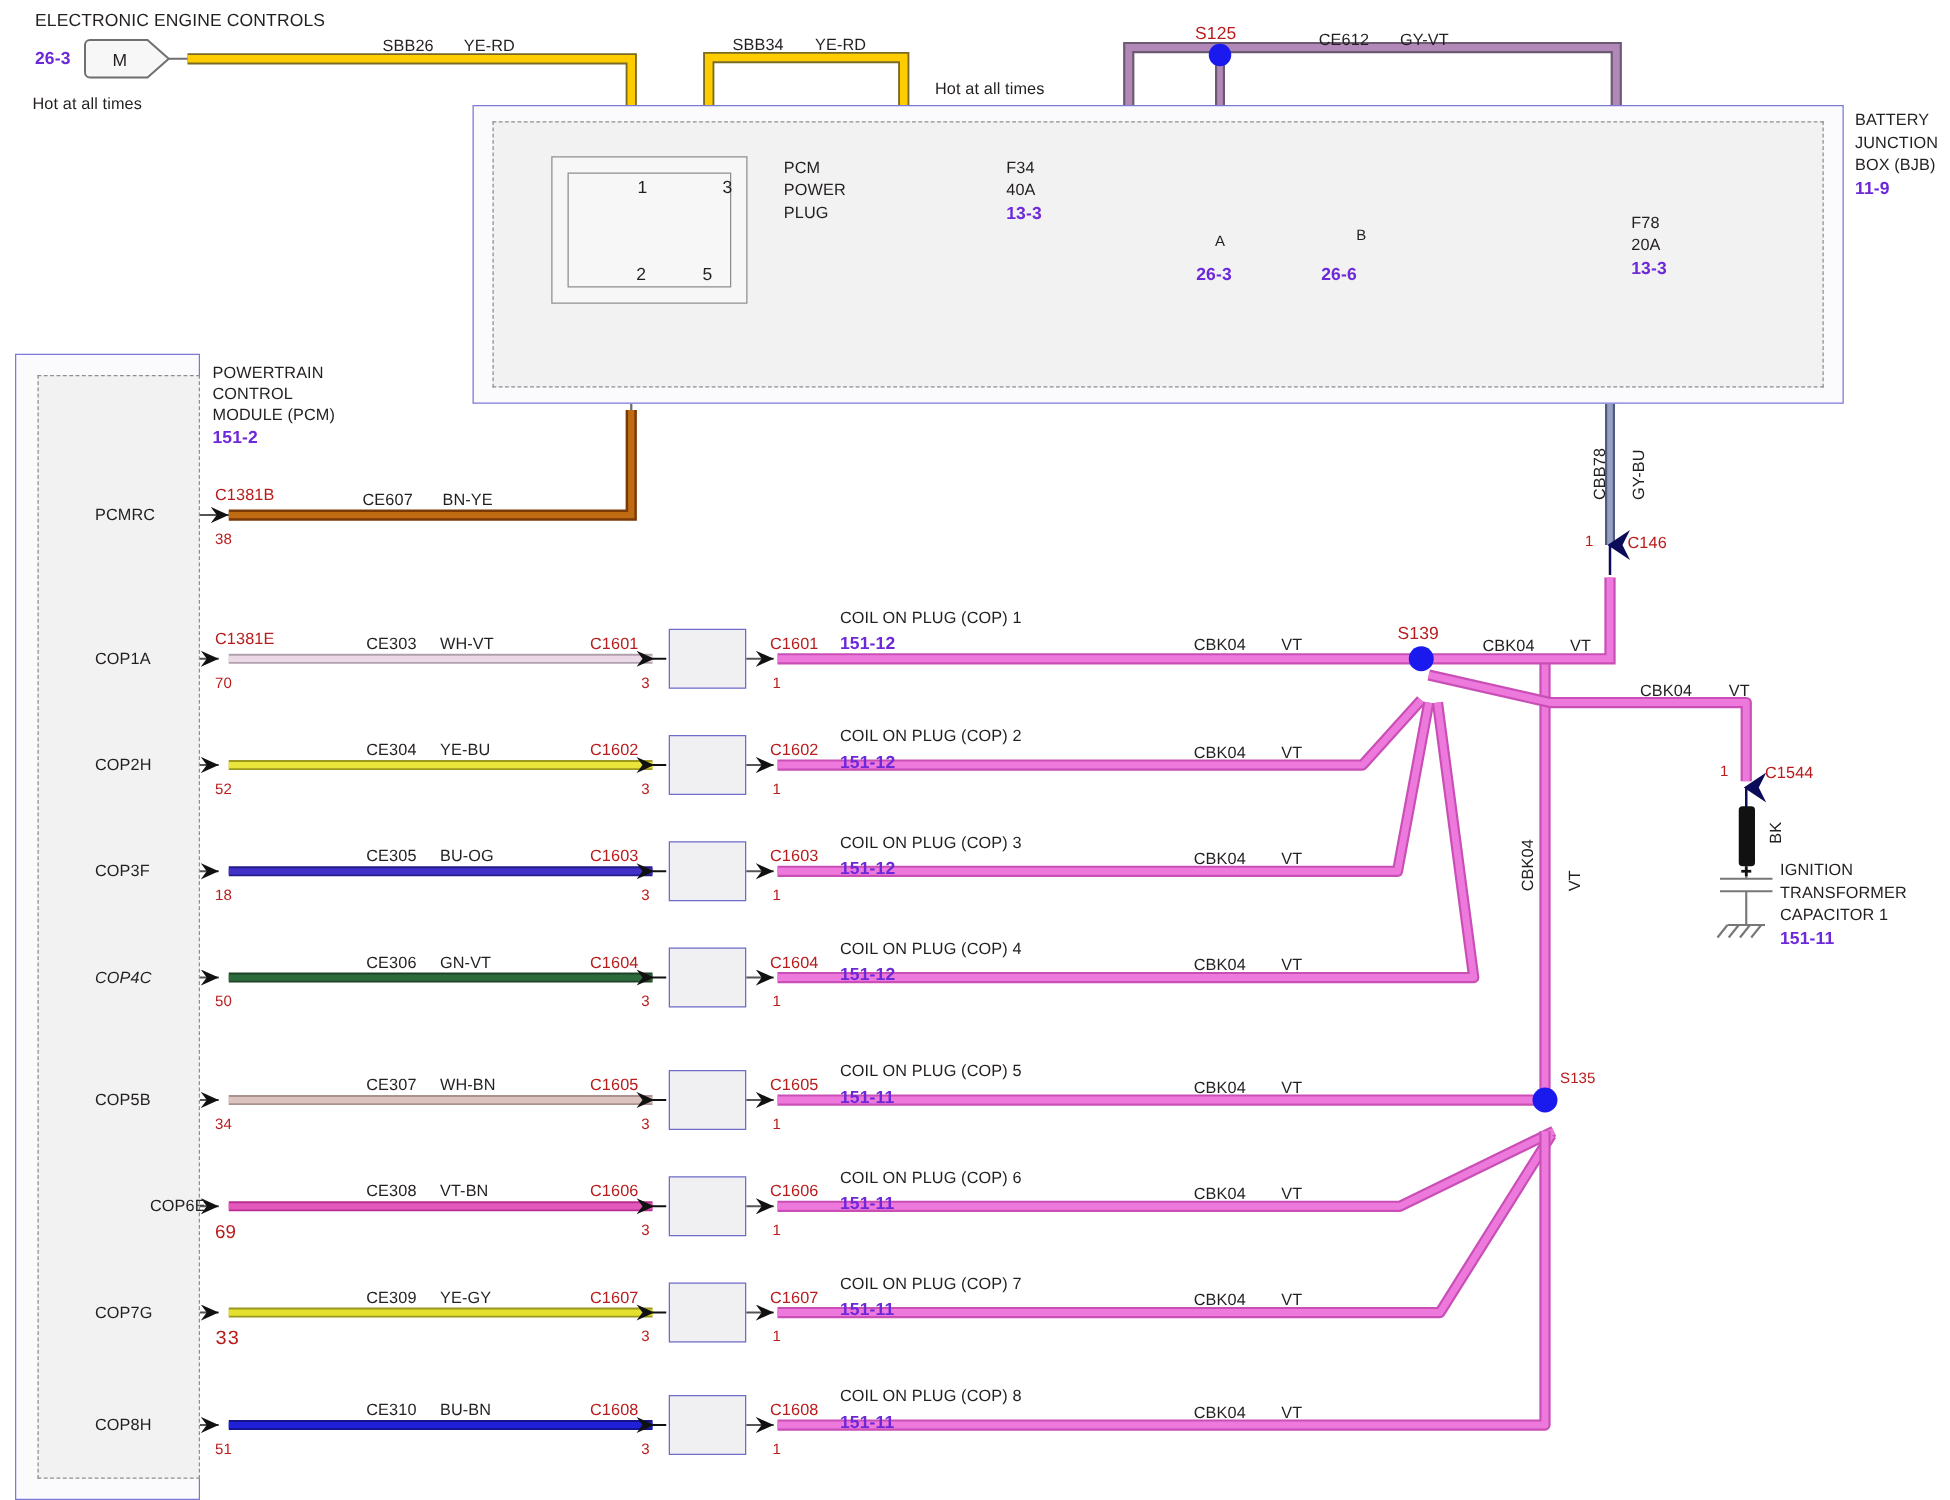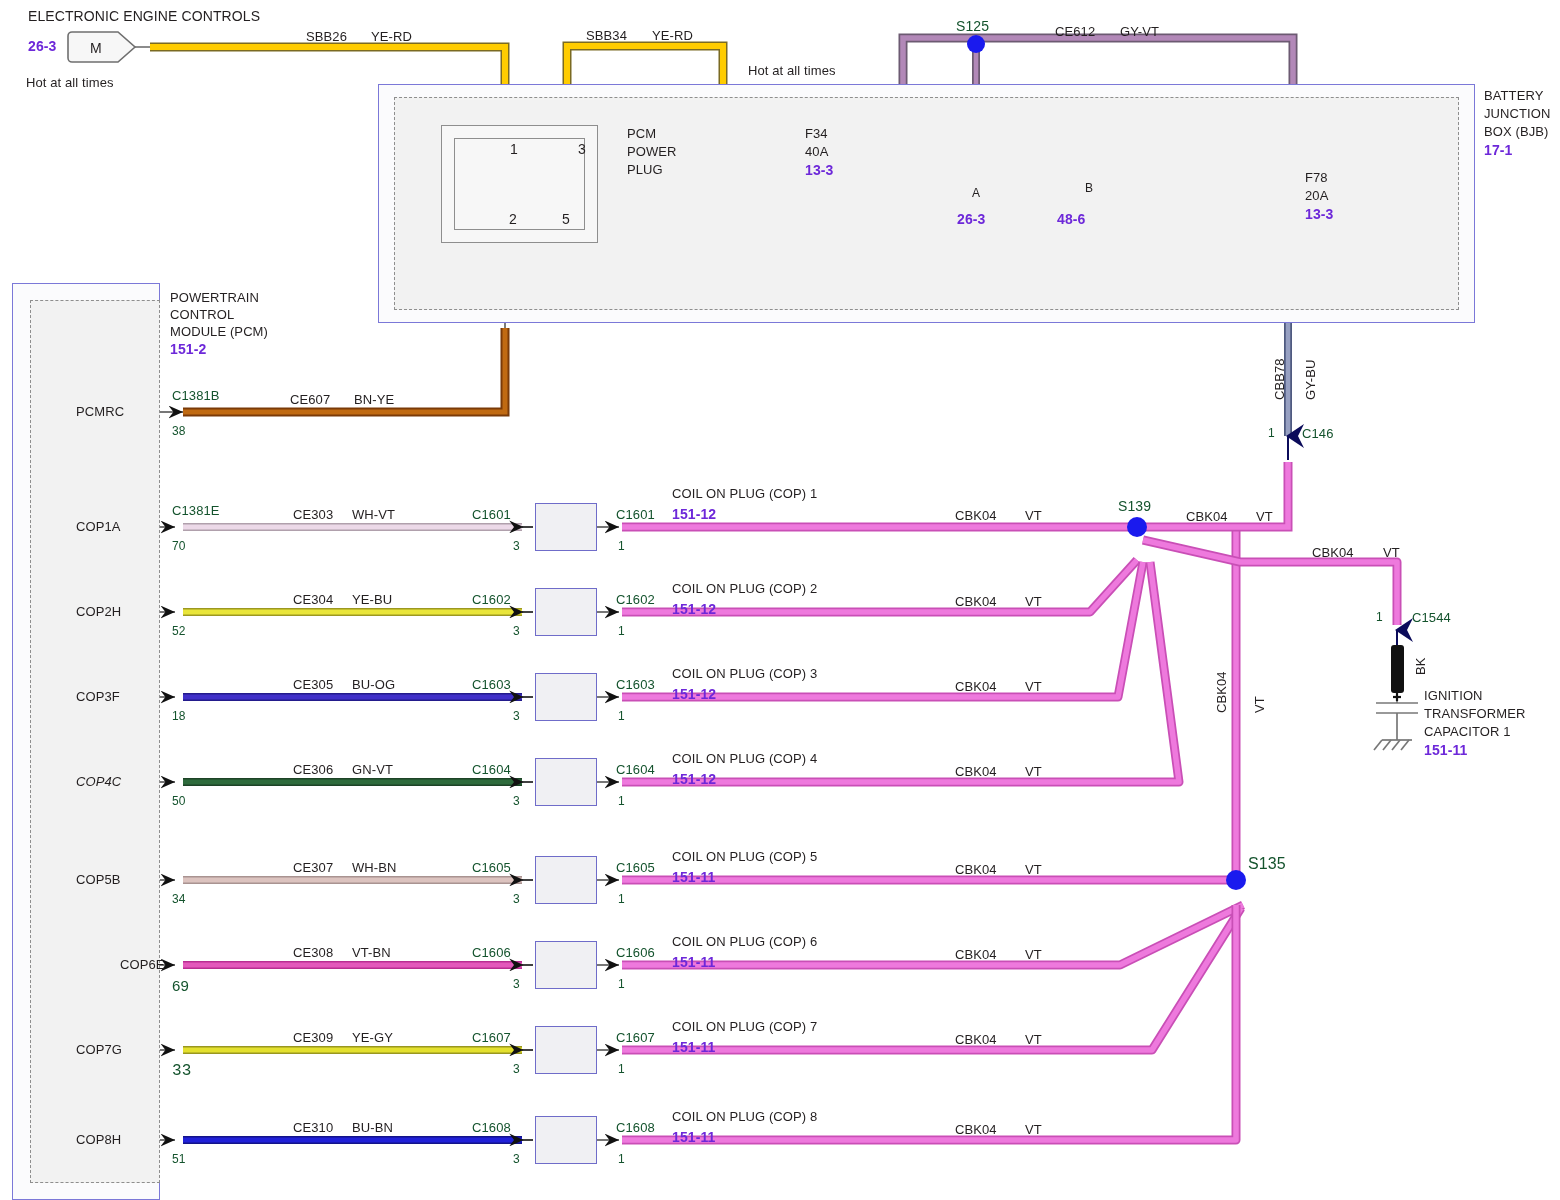--- a/index.html
+++ b/index.html
@@ -1,19 +1,19 @@
 <!DOCTYPE html>
 <html><head>
 <meta charset="utf-8">
 <style>
   html,body{margin:0;padding:0;background:#ffffff;}
   body{width:1560px;height:1200px;font-family:"Liberation Sans",sans-serif;overflow:hidden;}
   #stage{position:relative;width:1560px;height:1200px;}
   .lbl{position:absolute;font-size:13px;color:#231f20;white-space:pre;line-height:1.18;letter-spacing:0.1px;}
-  .blue{color:#14532d;}
+  .blue{color:#b91c1c;}
   .blueB{color:#6d28d9;font-weight:bold;}
   .vert{transform-origin:0 0;}
   .box{position:absolute;box-sizing:border-box;}
   .outer{border:1.4px solid #7b78d8;background:#fbfbfd;}
   .dashedin{position:absolute;border:1.6px dashed #8e8e8e;box-sizing:border-box;background:#f2f2f2;}
   svg{position:absolute;left:0;top:0;overflow:visible;}
   .coilbox{position:absolute;border:1.6px solid #6f6cc9;background:#f0f0f3;box-sizing:border-box;}
 </style>
 </head>
 <body>
@@ -335,63 +335,63 @@
   <div class="lbl" style="left:652px;top:28px;">YE-RD</div>
   <div class="lbl" style="left:748px;top:63px;">Hot at all times</div>
 
   <div class="lbl blue" style="left:956px;top:18px;font-size:14px;">S125</div>
   <div class="lbl" style="left:1055px;top:24px;">CE612</div>
   <div class="lbl" style="left:1120px;top:24px;">GY-VT</div>
 
   <div class="lbl" style="left:972px;top:186px;font-size:12px;">A</div>
   <div class="lbl" style="left:1085px;top:181px;font-size:12px;">B</div>
   <div class="lbl blueB" style="left:957px;top:211px;font-size:14px;">26-3</div>
-  <div class="lbl blueB" style="left:1057px;top:211px;font-size:14px;">48-6</div>
+  <div class="lbl blueB" style="left:1057px;top:211px;font-size:14px;">26-6</div>
 
   <div class="lbl" style="left:627px;top:126px;">PCM</div>
   <div class="lbl" style="left:627px;top:144px;">POWER</div>
   <div class="lbl" style="left:627px;top:162px;">PLUG</div>
   <div class="lbl" style="left:510px;top:141px;font-size:14px;">1</div>
   <div class="lbl" style="left:509px;top:211px;font-size:14px;">2</div>
   <div class="lbl" style="left:578px;top:141px;font-size:14px;">3</div>
   <div class="lbl" style="left:562px;top:211px;font-size:14px;">5</div>
 
   <div class="lbl" style="left:805px;top:126px;">F34</div>
   <div class="lbl" style="left:805px;top:144px;">40A</div>
   <div class="lbl blueB" style="left:805px;top:162px;font-size:14px;">13-3</div>
 
   <div class="lbl" style="left:1305px;top:170px;">F78</div>
   <div class="lbl" style="left:1305px;top:188px;">20A</div>
   <div class="lbl blueB" style="left:1305px;top:206px;font-size:14px;">13-3</div>
 
   <div class="lbl" style="left:1484px;top:88px;">BATTERY</div>
   <div class="lbl" style="left:1484px;top:106px;">JUNCTION</div>
   <div class="lbl" style="left:1484px;top:124px;">BOX (BJB)</div>
-  <div class="lbl blueB" style="left:1484px;top:142px;font-size:14px;">17-1</div>
+  <div class="lbl blueB" style="left:1484px;top:142px;font-size:14px;">11-9</div>
 
   <div class="lbl" style="left:170px;top:290px;">POWERTRAIN</div>
   <div class="lbl" style="left:170px;top:307px;">CONTROL</div>
   <div class="lbl" style="left:170px;top:324px;">MODULE (PCM)</div>
   <div class="lbl blueB" style="left:170px;top:341px;font-size:14px;">151-2</div>
 
   <div class="lbl" style="left:76px;top:404px;">PCMRC</div>
   <div class="lbl blue" style="left:172px;top:388px;">C1381B</div>
   <div class="lbl blue" style="left:172px;top:424px;font-size:12px;">38</div>
   <div class="lbl" style="left:290px;top:392px;">CE607</div>
   <div class="lbl" style="left:354px;top:392px;">BN-YE</div>
 
   <div class="lbl vert" style="left:1272px;top:400px;transform:rotate(-90deg);">CBB78</div>
   <div class="lbl vert" style="left:1303px;top:400px;transform:rotate(-90deg);">GY-BU</div>
   <div class="lbl blue" style="left:1268px;top:426px;font-size:12px;">1</div>
   <div class="lbl blue" style="left:1302px;top:426px;">C146</div>
 
   <div class="lbl blue" style="left:172px;top:503px;">C1381E</div>
 
   <div class="lbl blue" style="left:1118px;top:498px;font-size:14px;">S139</div>
-  <div class="lbl blue" style="left:1248px;top:855px;font-size:16px;">S135</div>
+  <div class="lbl blue" style="left:1248px;top:855px;font-size:12px;">S135</div>
   <div class="lbl" style="left:1186px;top:509px;">CBK04</div>
   <div class="lbl" style="left:1256px;top:509px;">VT</div>
   <div class="lbl" style="left:1312px;top:545px;">CBK04</div>
   <div class="lbl" style="left:1383px;top:545px;">VT</div>
   <div class="lbl vert" style="left:1214px;top:713px;transform:rotate(-90deg);">CBK04</div>
   <div class="lbl vert" style="left:1252px;top:713px;transform:rotate(-90deg);">VT</div>
 
   <div class="lbl blue" style="left:1376px;top:610px;font-size:12px;">1</div>
   <div class="lbl blue" style="left:1412px;top:610px;">C1544</div>
   <div class="lbl vert" style="left:1413px;top:675px;transform:rotate(-90deg);">BK</div>

